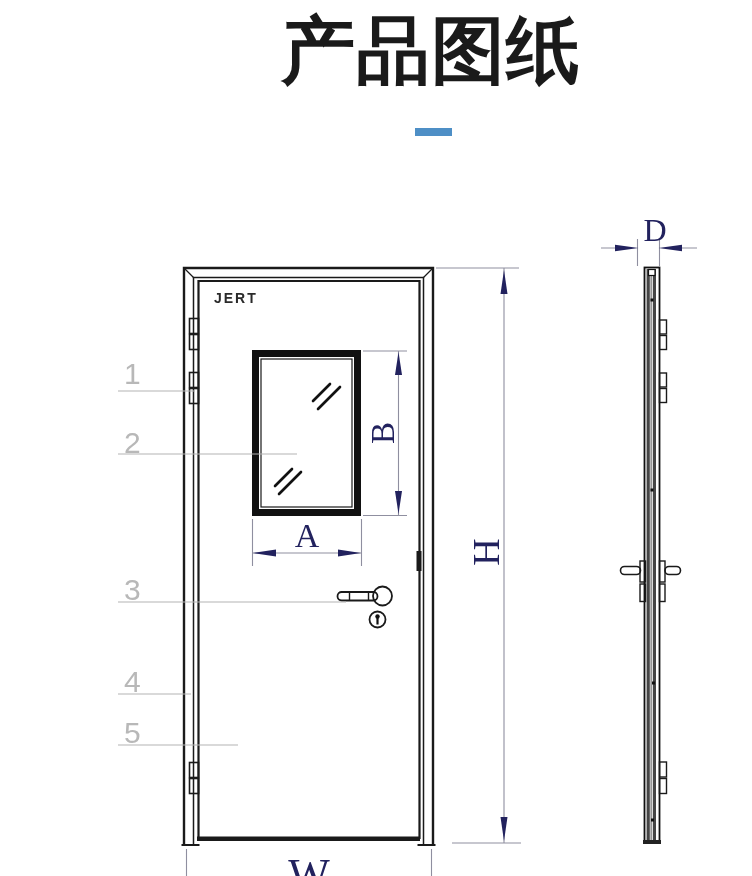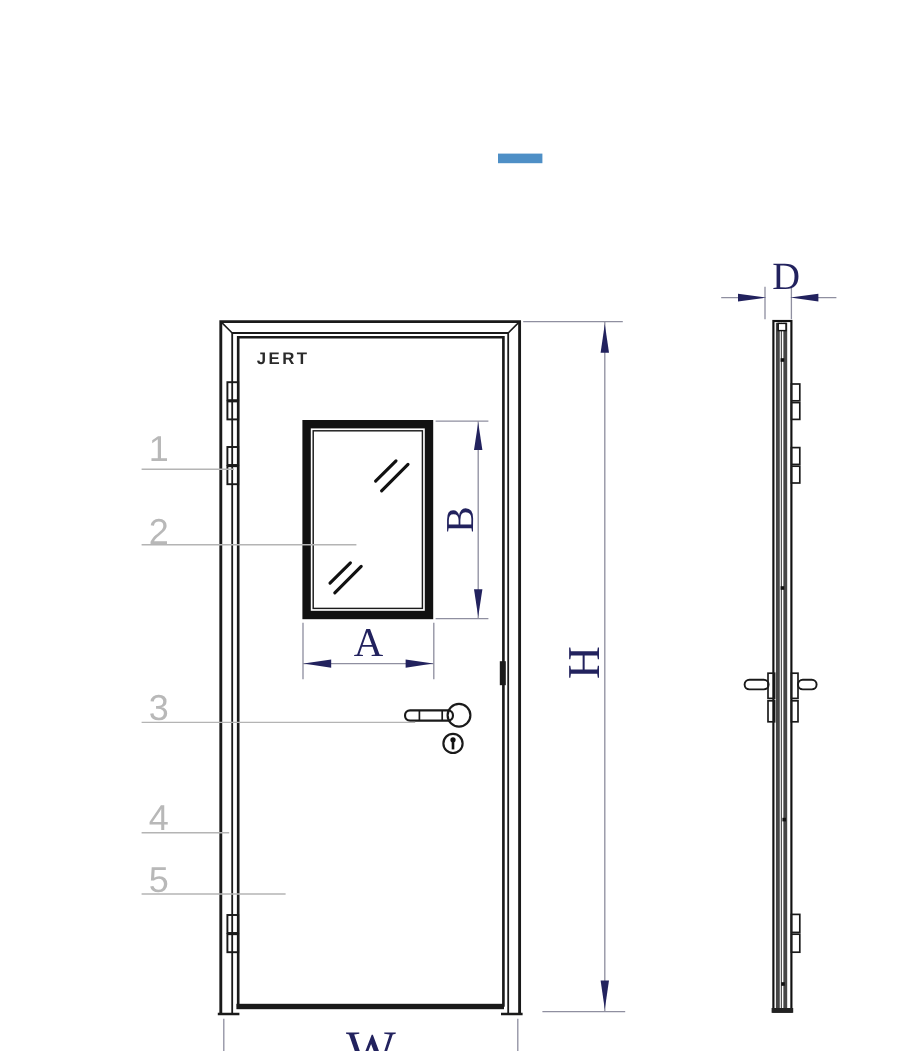--- a/index.html
+++ b/index.html
@@ -24,20 +24,21 @@
   .dim-arrow{fill:#22225e;stroke:none;}
   .dim-text{font-family:"Liberation Serif",serif;fill:#22225e;}
   .callout-text{font-family:"Liberation Sans",sans-serif;fill:#b8b8b8;font-size:30px;}
   .brand-text{font-family:"Liberation Sans",sans-serif;font-weight:bold;font-size:14px;letter-spacing:2px;fill:#2a2a2a;}
 </style>
 </head>
 <body>
 
 <div id="stage">
 
+  <h1 id="page-title">产品图纸</h1>
   <div id="accent-bar" style="background-color: rgb(78, 143, 198);"></div>
 
   <svg id="drawing" width="752" height="876" viewBox="0 0 752 876">
 
     <g>
 
       <g>
         <path class="dwg" stroke-width="2.4" d="M184,845 L184,268 L433,268 L433,845"></path>
         <path class="dwg" stroke-width="1.5" d="M193.5,845 L193.5,277.5 L423.5,277.5 L423.5,845"></path>
         <path class="dwg" stroke-width="1.3" d="M184,268 L193.5,277.5 M433,268 L423.5,277.5"></path>

